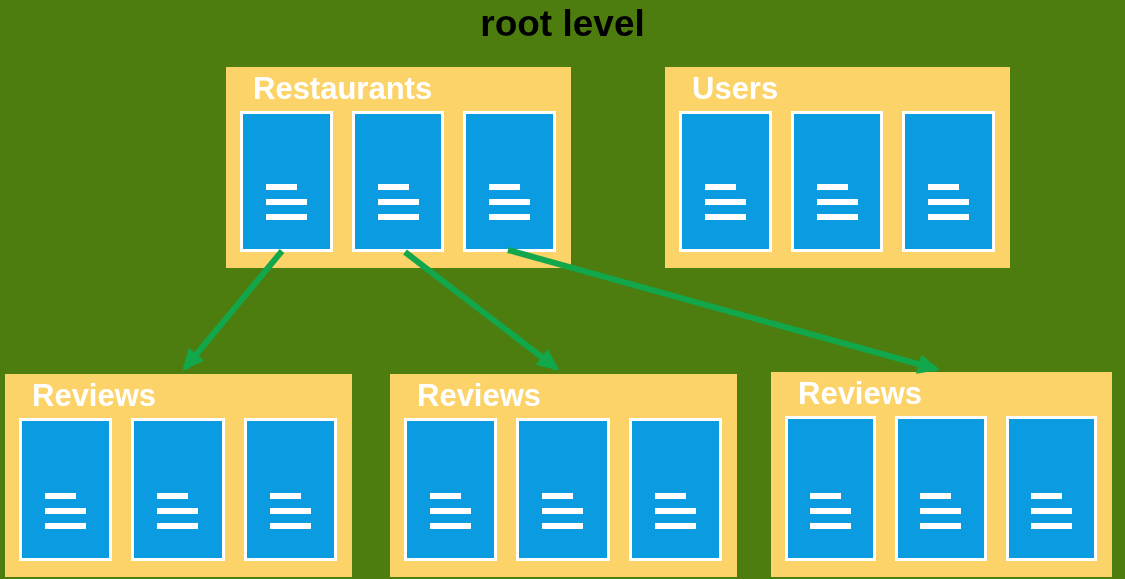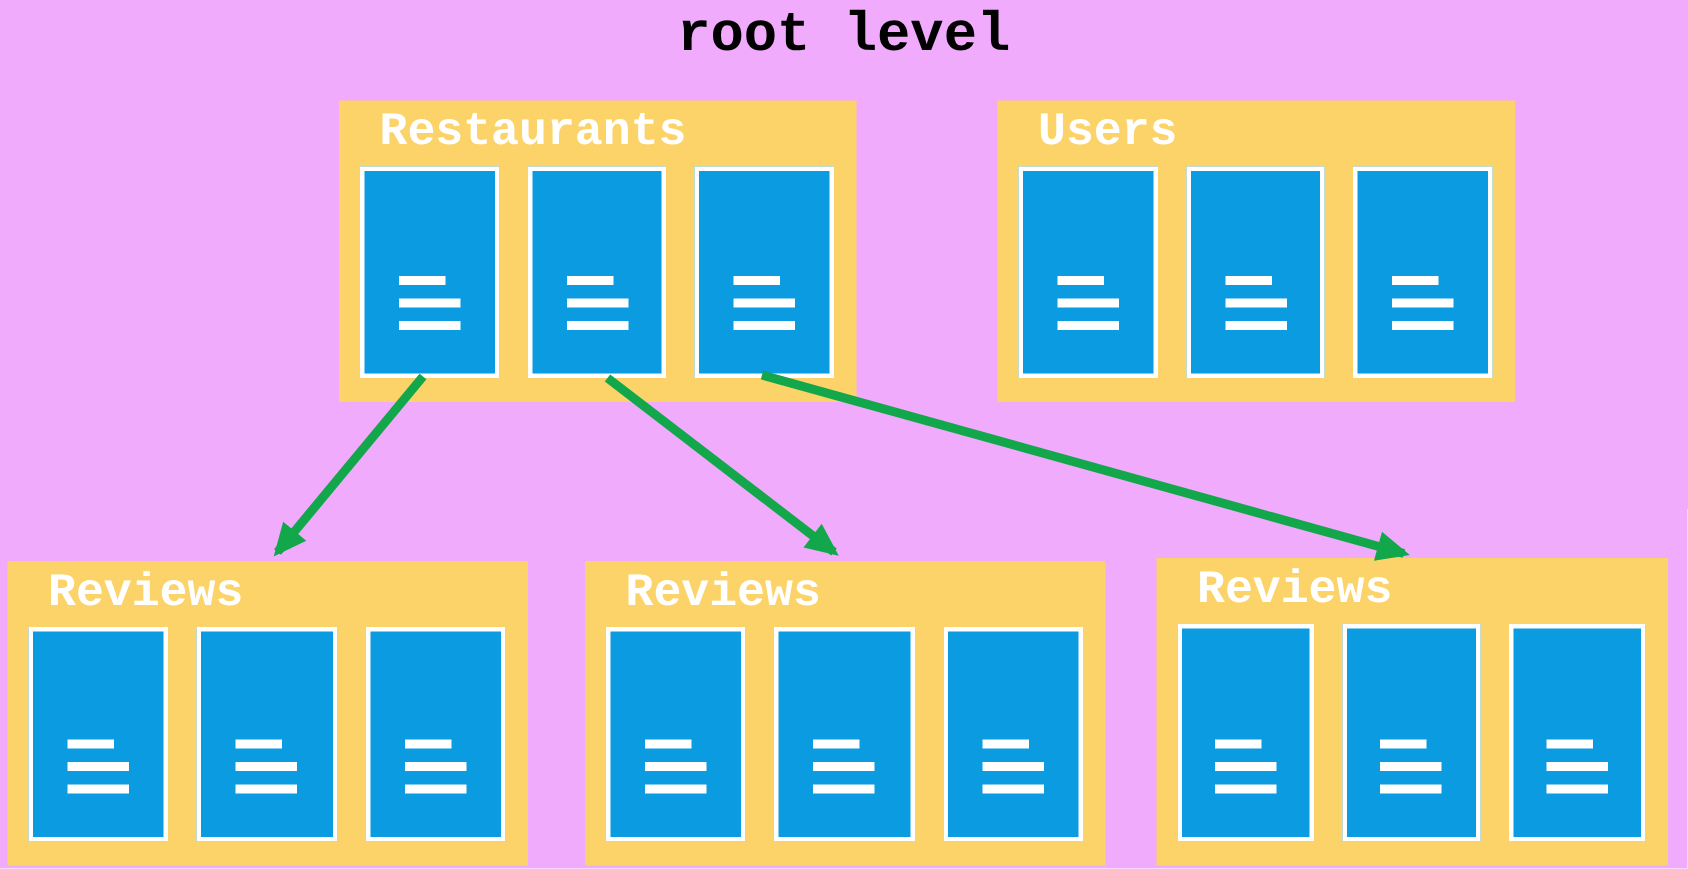--- a/index.html
+++ b/index.html
@@ -5,23 +5,22 @@
   html, body {
     margin: 0;
     padding: 0;
     background: #ffffff;
     font-family: "Liberation Sans", sans-serif;
   }
   #canvas {
     position: relative;
     width: 1125px;
     height: 579px;
-    background: #f0abfc;
+    background: #4d7c0f;
     overflow: hidden;
-    font-family: Liberation Mono, monospace;
   }
   .page-title {
     position: absolute;
     top: 0;
     left: 0;
     width: 100%;
     text-align: center;
     font-size: 37px;
     font-weight: bold;
     letter-spacing: 0px;

